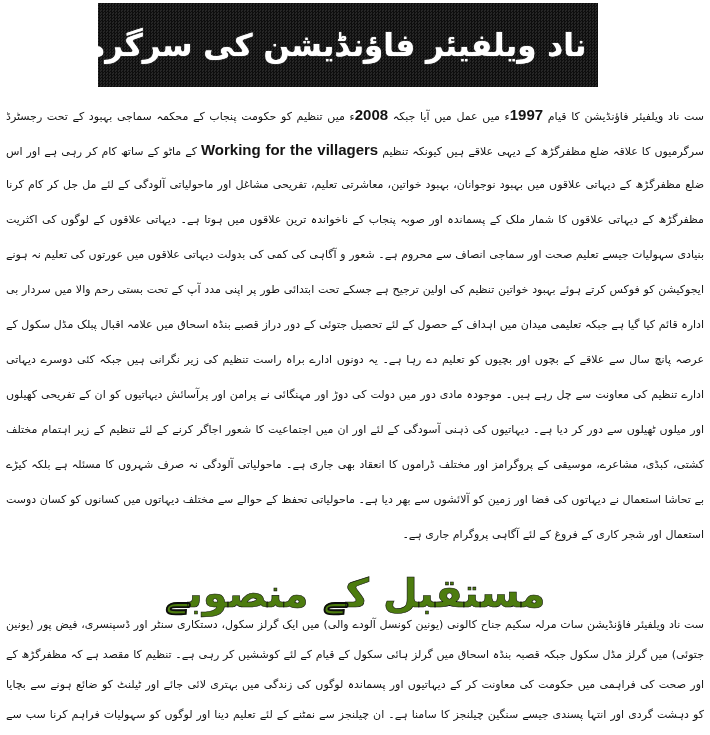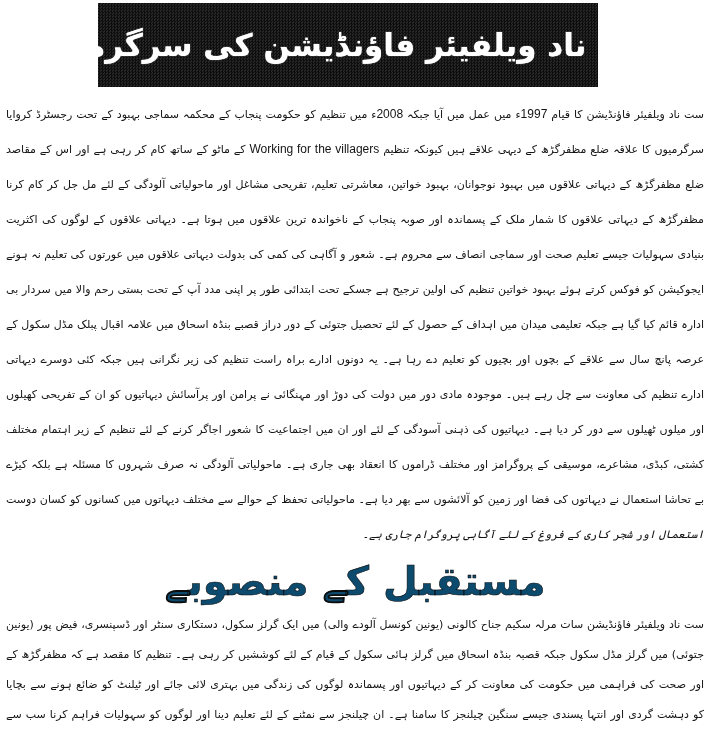--- a/index.html
+++ b/index.html
@@ -43,37 +43,37 @@
   .text-line {
     font-size: 11px;
     height: 35px;
     line-height: 35px;
     overflow: hidden;
     text-align: justify;
     text-align-last: justify;
     white-space: nowrap0; 
   }
   .article-future .text-line { height: 30px; line-height: 30px; }
-  .article-intro .line-last { text-align-last: right; font-style: italic; }
+  .article-intro .line-last { text-align-last: right; }
   .latin {
-    font-weight: normal;
+    font-weight: bold;
     font-family: "Liberation Sans", "DejaVu Sans", sans-serif;
-    font-size: 12px;
+    font-size: 15px;
   }
 
   
   .section-heading {
     position: absolute;
-    left: 0; top: 552px;
+    left: 0; top: 564px;
     width: 710px; height: 58px;
     display: flex; align-items: center; justify-content: center;
     direction: rtl;
     font-size: 40px;
     font-weight: bold;
-    color: #0c4a6e;
+    color: #4d7c0f;
     -webkit-text-stroke: 0.6px #0d0d0d;
   }
 </style>
 </head>
 <body>
 
 <div class="page">
 
   <div class="banner">
     <div class="banner-title">ست ناد ویلفیئر فاؤنڈیشن کی سرگرمیاں</div>

